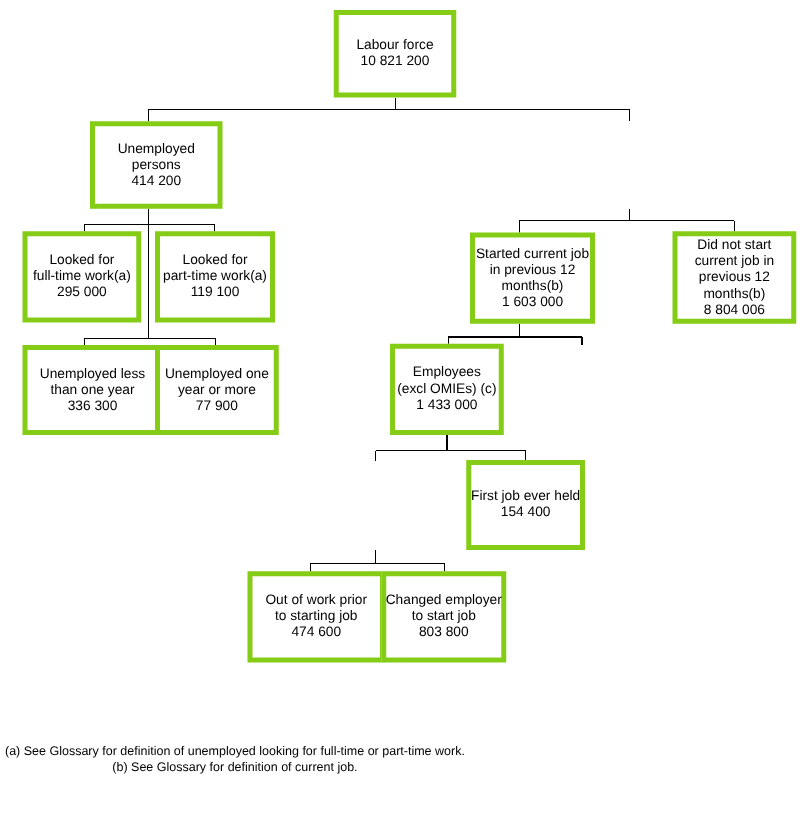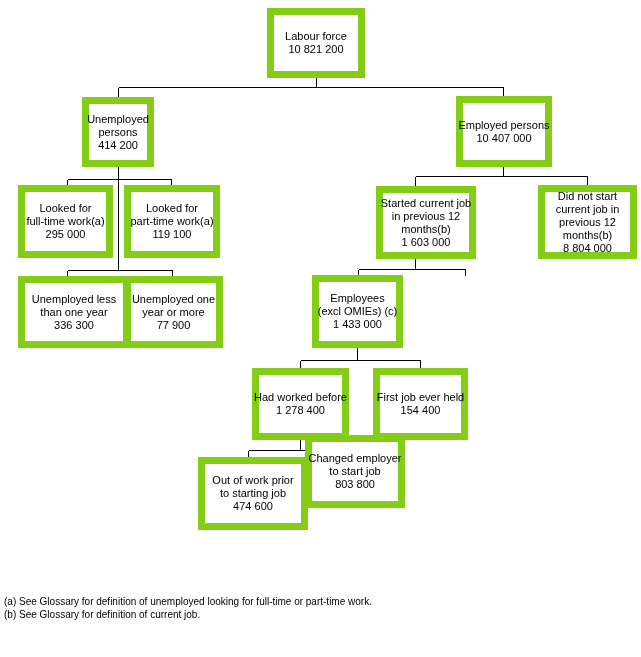--- a/index.html
+++ b/index.html
@@ -18,39 +18,40 @@
   }
   #connectors {
     position: absolute;
     left: 0;
     top: 0;
     pointer-events: none;
   }
   .node {
     position: absolute;
     box-sizing: border-box;
-    border: 7px solid #84cc16;
+    border: 4px solid #84cc16;
     background: #ffffff;
     display: flex;
     align-items: center;
     justify-content: center;
     font-size: 11px;
     line-height: 13px;
   }
   .node span {
     display: block;
     white-space: pre;
     text-align: center;
   }
   .footnotes {
     position: absolute;
     left: 4px;
     top: 595px;
     font-size: 10px;
     line-height: 13px;
+    text-align: center;
   }
   .footnotes div {
     white-space: pre;
   }
 </style>
 </head>
 <body>
 
 <div id="canvas">
 
@@ -88,30 +89,26 @@
     <line x1="248.5" y1="450.5" x2="355.5" y2="450.5" stroke="#000" stroke-width="1"></line>
     <line x1="248.5" y1="450.5" x2="248.5" y2="458" stroke="#000" stroke-width="1"></line>
     <line x1="355.5" y1="450.5" x2="355.5" y2="458" stroke="#000" stroke-width="1"></line>
   </svg>
 
   <div class="node" style="left:267px;top:8px;width:98px;height:70px">
     <span>Labour force
 10 821 200</span>
   </div>
 
-  <div class="node" style="left:82px;top:97px;width:72px;height:70px">
+  <div class="node" style="left:72px;top:97px;width:106px;height:70px">
     <span>Unemployed
 persons
 414 200</span>
   </div>
 
-  <div class="node" style="left:456px;top:96px;width:96px;height:71px">
-    <span>Employed persons
-10 407 000</span>
-  </div>
 
   <div class="node" style="left:18px;top:185px;width:95px;height:73px">
     <span>Looked for
 full-time work(a)
 295 000</span>
   </div>
 
   <div class="node" style="left:124px;top:185px;width:96px;height:73px">
     <span>Looked for
 part-time work(a)
@@ -135,47 +132,43 @@
 in previous 12
 months(b)
 1 603 000</span>
   </div>
 
   <div class="node" style="left:538px;top:185px;width:99px;height:74px">
     <span>Did not start
 current job in
 previous 12
 months(b)
-8 804 000</span>
+8 804 006</span>
   </div>
 
   <div class="node" style="left:312px;top:275px;width:91px;height:73px">
     <span>Employees
 (excl OMIEs) (c)
 1 433 000</span>
   </div>
 
 
-  <div class="node" style="left:252px;top:368px;width:97px;height:72px">
-    <span>Had worked before
-1 278 400</span>
-  </div>
 
   <div class="node" style="left:373px;top:368px;width:95px;height:72px">
     <span>First job ever held
 154 400</span>
   </div>
 
   <div class="node" style="left:198px;top:457px;width:110px;height:73px">
     <span>Out of work prior
 to starting job
 474 600</span>
   </div>
 
-  <div class="node" style="left:305px;top:435px;width:100px;height:73px">
+  <div class="node" style="left:305px;top:457px;width:100px;height:73px">
     <span>Changed employer
 to start job
 803 800</span>
   </div>
 
   <div class="footnotes">
     <div>(a) See Glossary for definition of unemployed looking for full-time or part-time work.</div>
     <div>(b) See Glossary for definition of current job.</div>
   </div>
 

